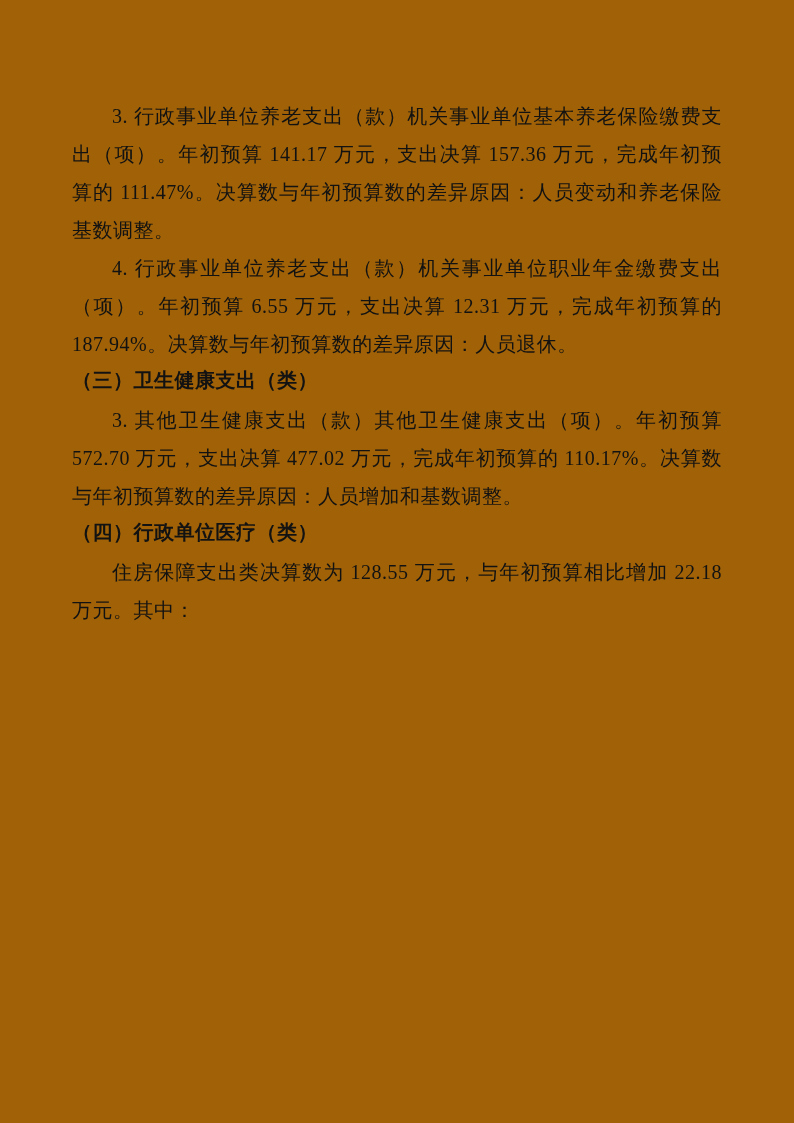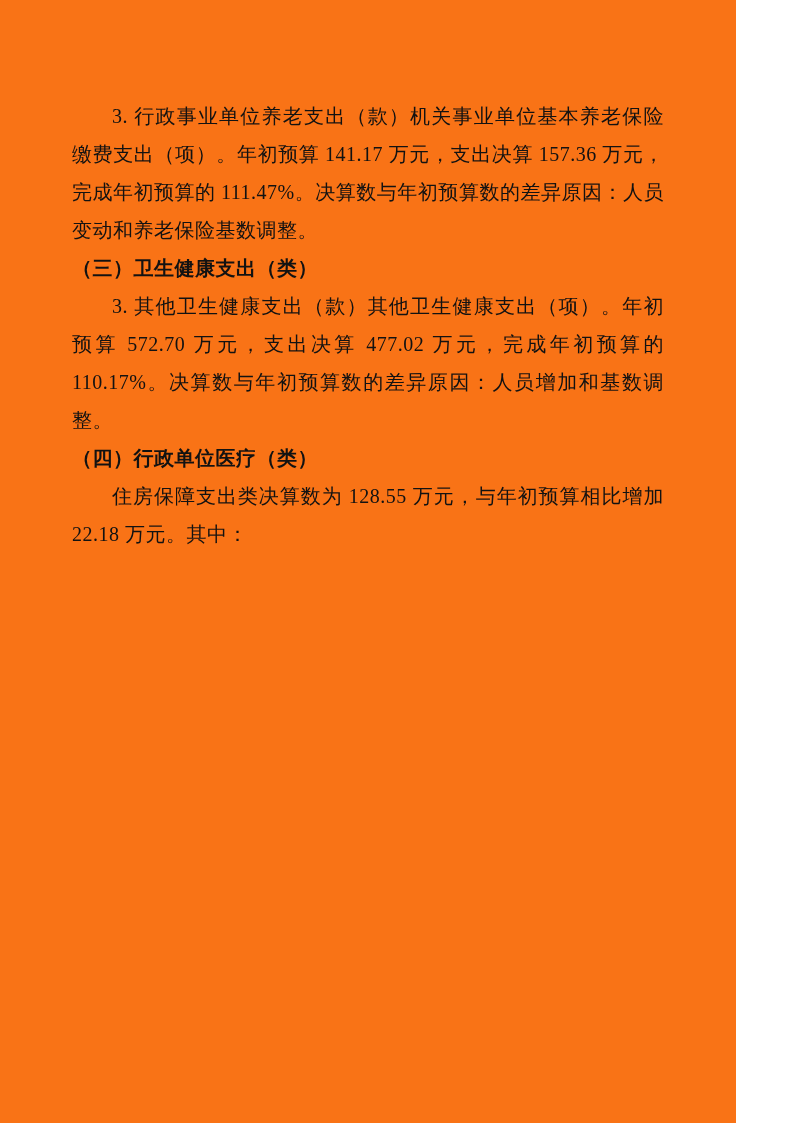--- a/index.html
+++ b/index.html
@@ -2,23 +2,23 @@
 <html lang="zh"><head>
 <meta charset="utf-8">
 <style>
   html, body {
     margin: 0;
     padding: 0;
     background: #ffffff;
   }
   .page {
     position: relative;
-    width: 736px;
+    width: 794px;
     height: 1123px;
-    background: #f97316;
+    background: #a16207;
     overflow: hidden;
     font-family: "Liberation Serif", "DejaVu Serif", serif;
     color: #121212;
   }
   .content {
     position: absolute;
     top: 97px;
     left: 72px;
     right: 72px;
   }
@@ -29,21 +29,21 @@
     text-align: justify;
     text-justify: inter-ideograph;
     text-indent: 2em;
     letter-spacing: 0.5px;
   }
   .content h2.heading {
     margin: 0;
     font-size: 20px;
     line-height: 38px;
     font-weight: 700;
-    font-family: Liberation Serif, serif;
+    font-family: Liberation Mono, monospace;
     text-indent: 0;
     letter-spacing: 0.5px;
   }
   .footer {
     position: absolute;
     left: 0;
     right: 0;
     top: 1038px;
     text-align: center;
     font-size: 15px;
@@ -51,18 +51,19 @@
     color: #222222;
     font-family: "Liberation Serif", "DejaVu Serif", serif;
   }
 </style>
 </head>
 <body>
 
 <div class="page">
   <div class="content">
       <p class="para">3. 行政事业单位养老支出（款）机关事业单位基本养老保险缴费支出（项）。年初预算 141.17 万元，支出决算 157.36 万元，完成年初预算的 111.47%。决算数与年初预算数的差异原因：人员变动和养老保险基数调整。</p>
+      <p class="para">4. 行政事业单位养老支出（款）机关事业单位职业年金缴费支出（项）。年初预算 6.55 万元，支出决算 12.31 万元，完成年初预算的 187.94%。决算数与年初预算数的差异原因：人员退休。</p>
       <h2 class="heading">（三）卫生健康支出（类）</h2>
       <p class="para">3. 其他卫生健康支出（款）其他卫生健康支出（项）。年初预算 572.70 万元，支出决算 477.02 万元，完成年初预算的 110.17%。决算数与年初预算数的差异原因：人员增加和基数调整。</p>
       <h2 class="heading">（四）行政单位医疗（类）</h2>
       <p class="para">住房保障支出类决算数为 128.55 万元，与年初预算相比增加 22.18 万元。其中：</p>
     </div>
 </div>
 
 </body></html>

